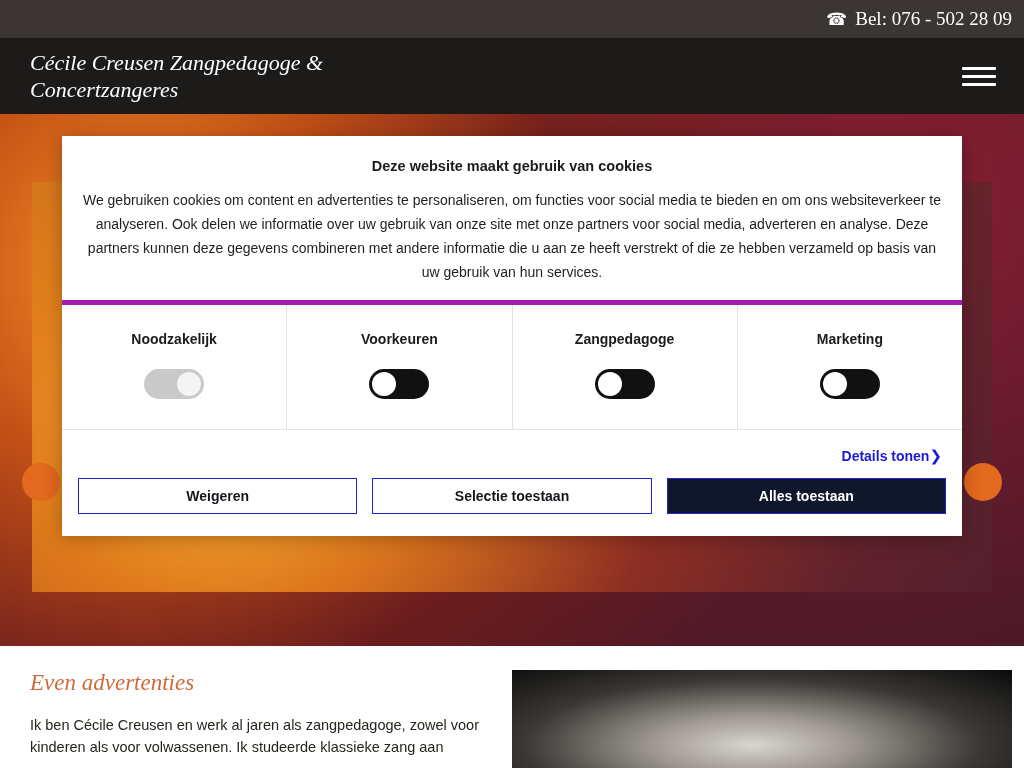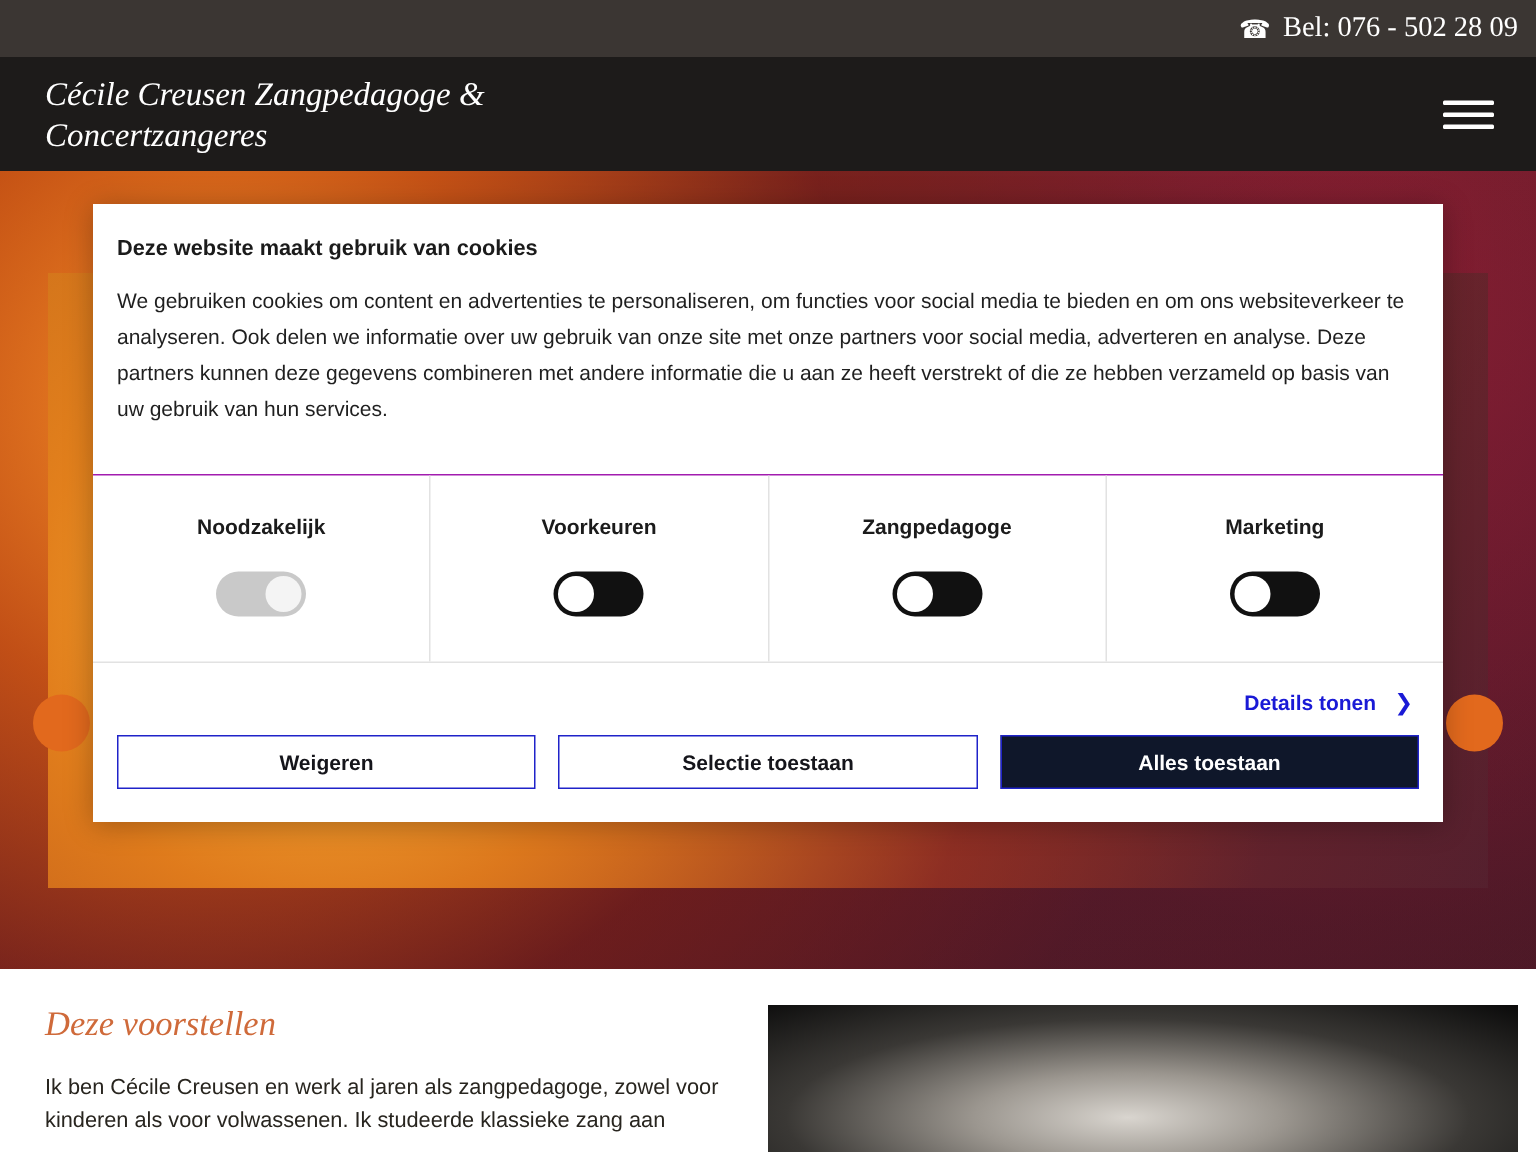--- a/index.html
+++ b/index.html
@@ -148,21 +148,21 @@
     letter-spacing: -0.2px;
     color: #1c1c1c;
   }
   .cd-shield { display: inline-flex; }
   .cd-brand-sub {
     font-size: 12.5px;
     color: #3a3a3a;
     margin-top: 1px;
   }
 
-  .cd-body { padding: 22px 16px 32px 16px; border-bottom: 1px solid #a21caf; }
+  .cd-body { padding: 22px 16px 16px 16px; border-bottom: 5px solid #a21caf; text-align: center; }
   .cd-title { font-size: 14.5px; font-weight: bold; margin-bottom: 14px; }
   .cd-text { font-size: 14px; line-height: 1.72; color: #1f1f1f; }
 
   .cd-cats {
     display: flex;
     border-bottom: 1px solid #e2e2e2;
   }
   .cd-cat {
     flex: 1;
     padding: 26px 8px 30px 8px;
@@ -186,21 +186,20 @@
     border-radius: 50%;
     background: #ffffff;
   }
   .toggle.locked { background: #c9c9c9; cursor: default; }
   .toggle.locked .knob { left: auto; right: 3px; background: #f4f4f4; }
 
   .cd-details {
     display: flex;
     justify-content: flex-end;
     align-items: center;
-    gap: 12px;
     padding: 17px 20px 13px 0;
   }
   .cd-details-link {
     color: #1a1ad6;
     font-size: 14px;
     font-weight: bold;
     cursor: pointer;
   }
   .chev { color: #1a1ad6; font-size: 15px; }
 
@@ -250,21 +249,21 @@
 
 <div class="hero">
   <div class="hero-bg"></div>
   <div class="hero-inner"></div>
   <div class="hero-arrow left"></div>
   <div class="hero-arrow right"></div>
 </div>
 
 <div class="content">
   <div class="content-left">
-    <div class="content-title">Deze voorstellen</div>
+    <div class="content-title">Even advertenties</div>
     <div class="content-body">Ik ben Cécile Creusen en werk al jaren als zangpedagoge, zowel voor kinderen als voor volwassenen. Ik studeerde klassieke zang aan</div>
   </div>
   <div class="content-right">
     <div class="portrait"></div>
   </div>
 </div>
 
 <div class="cookie-dialog">
 
 

